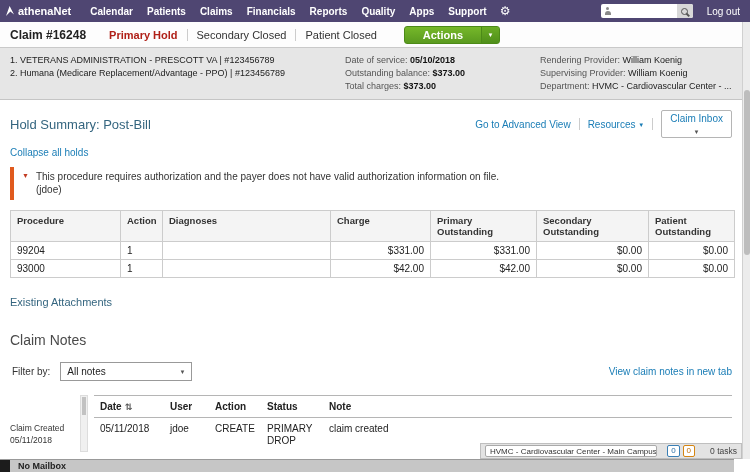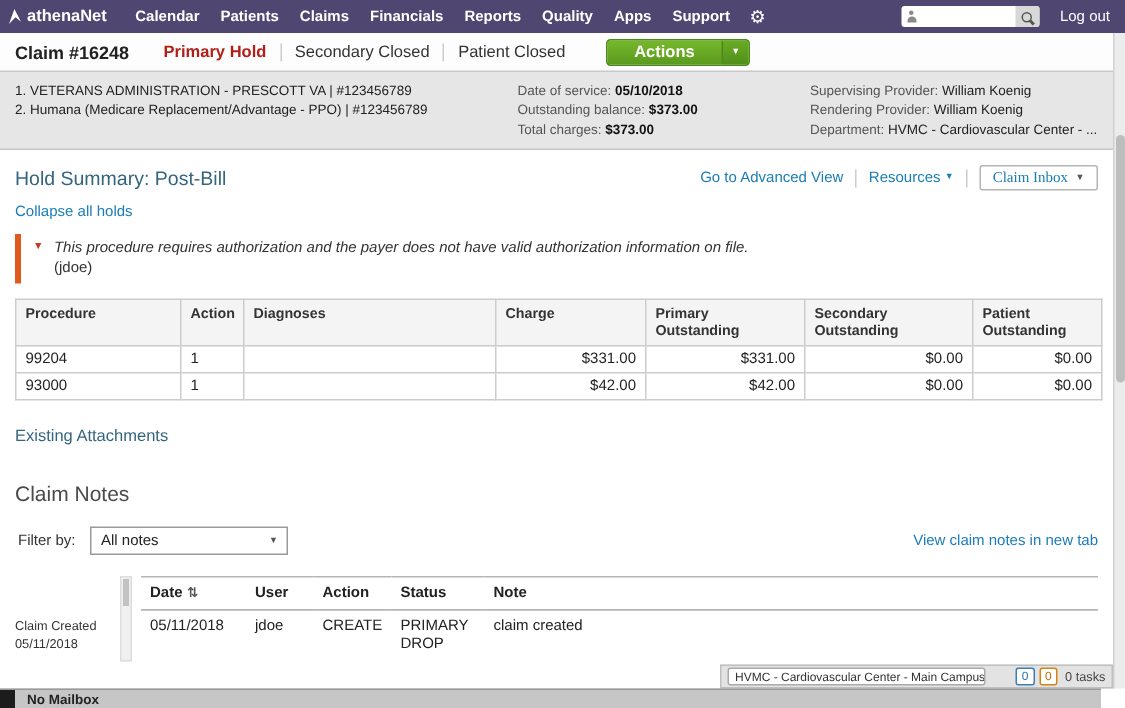--- a/index.html
+++ b/index.html
@@ -66,24 +66,24 @@
              padding:8px 10px; overflow:hidden; }
   .section-head { display:flex; align-items:center; margin-top:2px; }
   .hold-title { font-size:13px; color:#34657f; }
   .head-links { margin-left:auto; display:flex; align-items:center; }
   .head-link { font-size:10px; color:#1a7db6; padding:0 8px; white-space:nowrap; }
   .head-sep { width:1px; height:12px; background:#ccc; }
   .mini-caret { font-size:6px; color:#1a7db6; vertical-align:middle; }
   .mini-caret.dark { color:#555; }
   .claim-inbox-btn { margin-left:8px; border:1px solid #b5b5b5; background:#fff; color:#1a7db6;
                      font-size:10px; padding:2px 8px; border-radius:2px; display:flex; gap:5px;
-                     align-items:center; font-family:Liberation Serif, serif; }
+                     align-items:center; font-family:Liberation Sans, sans-serif;flex-direction:column; }
   .collapse-link { display:inline-block; font-size:10px; color:#1a7db6; margin-top:9px; }
   .alert { margin-top:7px; border-left:4px solid #e05a1e; padding:3px 8px 4px; }
-  .alert-line1 { display:flex; gap:7px; align-items:flex-start;font-style:italic; }
+  .alert-line1 { display:flex; gap:7px; align-items:flex-start; }
   .alert-triangle { color:#c23b22; font-size:7px; line-height:12px; }
   .alert-text { font-size:10px; color:#333; line-height:13px; }
   .alert-user { font-size:10px; color:#333; margin-left:14px; line-height:13px; }
 
   .ptable { width:100%; border-collapse:collapse; table-layout:fixed; margin-top:10px; }
   .ptable th { border:1px solid #ccc; background:#f4f4f4; font-size:9.5px; font-weight:bold;
                text-align:left; padding:4px 6px; color:#333; vertical-align:top; }
   .ptable td { border:1px solid #ccc; padding:3px 6px; font-size:10px; color:#222; height:18px; }
   .num { text-align:right; }
 
@@ -113,21 +113,21 @@
   
   .bottombar { position:absolute; left:480px; right:8px; bottom:13px; height:16px; background:#e3e3e3;
                border:1px solid #bfbfbf; display:flex; align-items:center; padding:0 4px; z-index:11; }
   .dept-select { background:#fff; border:1px solid #aaa; border-radius:2px; height:12px;
                  display:flex; align-items:center; font-size:8px; color:#333; padding:0 4px; gap:4px;
                  max-width:172px; white-space:nowrap; overflow:hidden; }
   .badges { margin-left:auto; display:flex; align-items:center; gap:3px; }
   .badge { font-size:8px; padding:0 3px; border-radius:2px; line-height:10px; background:#fff; }
   .badge-blue { border:1px solid #3a7fb5; color:#2a6ea5; }
   .badge-orange { border:1px solid #d58512; color:#c06a00; }
-  .tasks-label { font-size:8.5px; color:#444; margin-left:2px; white-space:nowrap; }
+  .tasks-label { font-size:8.5px; color:#444; margin-left:12px; white-space:nowrap; }
 
   .statusbar { position:absolute; left:0; right:16px; bottom:0; height:13px; background:#c6c6c6;
                border-top:1px solid #999; display:flex; align-items:center; z-index:12; }
   .statusbar-corner { width:10px; height:12px; background:#1c1c1c; }
   .mailbox { font-size:9px; color:#222; font-weight:bold; margin-left:8px; }
 
   .vscroll { position:absolute; top:22px; right:0; bottom:13px; width:8px; background:#ececec;
              border-left:1px solid #d0d0d0; z-index:9; }
   .vthumb { position:absolute; top:68px; left:1px; width:6px; height:165px; background:#bdbdbd;
             border-radius:3px; }
@@ -180,22 +180,22 @@
     <div class="pcol1" data-interactable="false">
       <div class="pline" data-interactable="false">1. VETERANS ADMINISTRATION - PRESCOTT VA | #123456789</div>
       <div class="pline" data-interactable="false">2. Humana (Medicare Replacement/Advantage - PPO) | #123456789</div>
     </div>
     <div class="pcol2" data-interactable="false">
       <div class="pline"><span class="plabel" data-interactable="false">Date of service:</span> <span class="pvalue-bold" data-interactable="false">05/10/2018</span></div>
       <div class="pline"><span class="plabel" data-interactable="false">Outstanding balance:</span> <span class="pvalue-bold" data-interactable="false">$373.00</span></div>
       <div class="pline"><span class="plabel" data-interactable="false">Total charges:</span> <span class="pvalue-bold" data-interactable="false">$373.00</span></div>
     </div>
     <div class="pcol3" data-interactable="false">
+      <div class="pline"><span class="plabel" data-interactable="false">Rendering Provider:</span> <span class="pvalue" data-interactable="false">William Koenig</span></div>
       <div class="pline"><span class="plabel" data-interactable="false">Supervising Provider:</span> <span class="pvalue" data-interactable="false">William Koenig</span></div>
-      <div class="pline"><span class="plabel" data-interactable="false">Rendering Provider:</span> <span class="pvalue" data-interactable="false">William Koenig</span></div>
       <div class="pline"><span class="plabel" data-interactable="false">Department:</span> <span class="pvalue" data-interactable="false">HVMC - Cardiovascular Center - ...</span></div>
     </div>
   </div>
 
   <div class="content" data-interactable="false">
 
     <div class="section-head" data-interactable="false">
       <span class="hold-title" data-interactable="false">Hold Summary: Post-Bill</span>
       <div class="head-links" data-interactable="false">
         <span class="head-link" data-interactable="true">Go to Advanced View</span>

